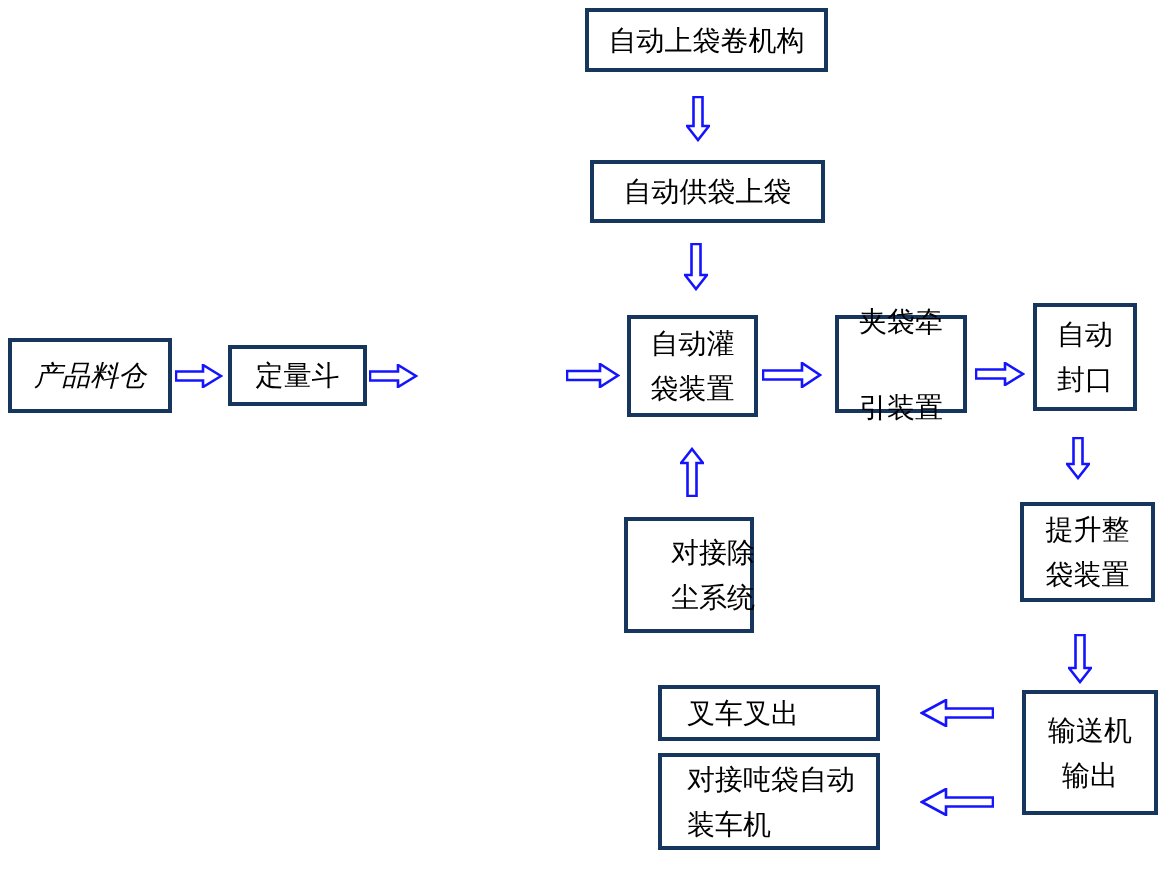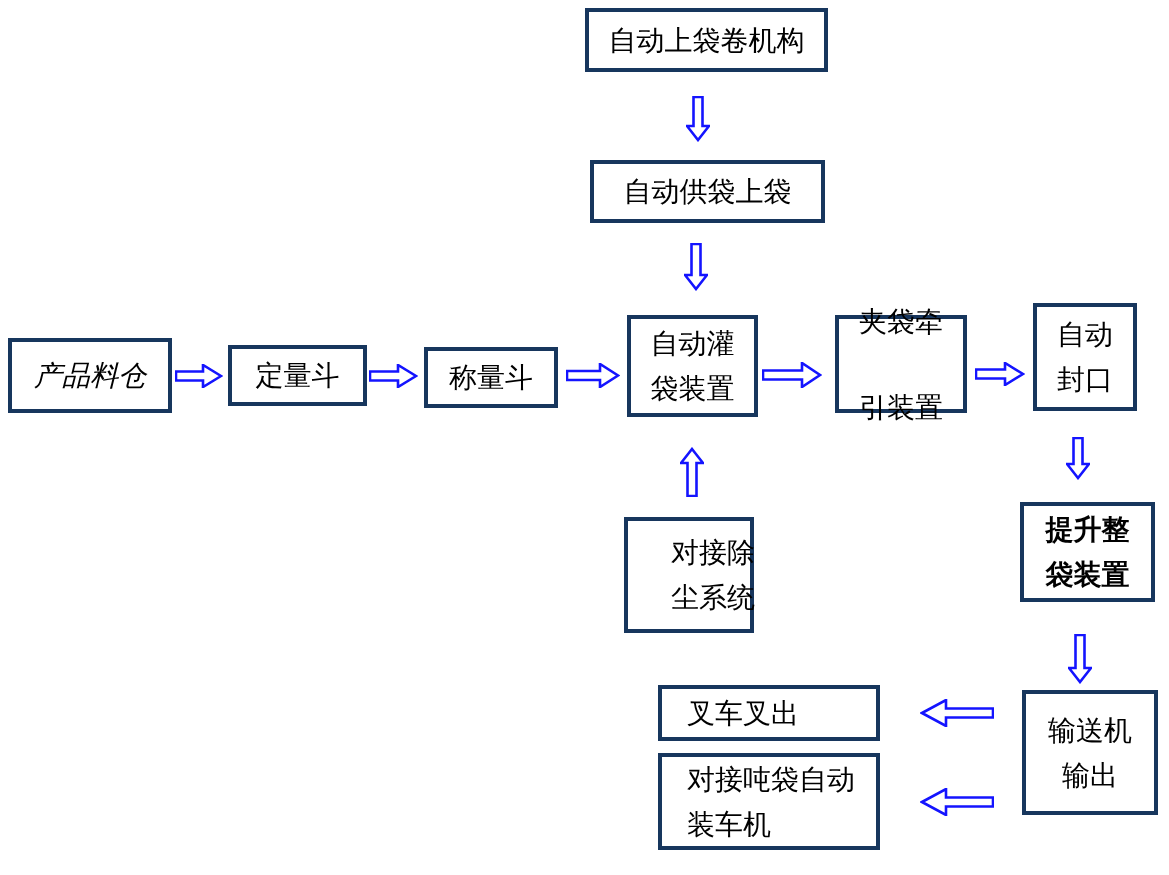--- a/index.html
+++ b/index.html
@@ -76,23 +76,20 @@
   <div class="node" style="left:228px;top:345px;width:139px;height:61px;">
     <span class="line">定量斗</span>
   </div>
 
   <span class="arrow" style="left:369px;top:364px;">
       <svg width="49" height="24" viewBox="0 0 49 24">
         <polygon points="1,7.5 29,7.5 29,1 47,12 29,23 29,16.5 1,16.5" style="fill:#ffffff;stroke:var(--arrow);stroke-width:2.6;stroke-linejoin:miter"></polygon>
       </svg>
     </span>
 
-  <div class="node" style="left:424px;top:347px;width:134px;height:61px;">
-    <span class="line">称量斗</span>
-  </div>
 
   <span class="arrow" style="left:566px;top:363px;">
       <svg width="54" height="25" viewBox="0 0 54 25">
         <polygon points="1,8 34,8 34,1 52,12.5 34,24 34,17 1,17" style="fill:#ffffff;stroke:var(--arrow);stroke-width:2.6;stroke-linejoin:miter"></polygon>
       </svg>
     </span>
 
   <div class="node" style="left:627px;top:315px;width:131px;height:102px;">
     <span class="line">自动灌</span>
     <span class="line">袋装置</span>
@@ -130,21 +127,21 @@
     <span class="line">对接除</span>
     <span class="line">尘系统</span>
   </div>
 
   <span class="arrow" style="left:1066px;top:437px;">
       <svg width="24" height="43" viewBox="0 0 24 43">
         <polygon points="7.5,1 16.5,1 16.5,27 23,27 12,41 1,27 7.5,27" style="fill:#ffffff;stroke:var(--arrow);stroke-width:2.6;stroke-linejoin:miter"></polygon>
       </svg>
     </span>
 
-  <div class="node" style="left:1020px;top:502px;width:135px;height:100px;font-weight:bold;">
+  <div class="node" style="left:1020px;top:502px;width:135px;height:100px;">
     <span class="line">提升整</span>
     <span class="line">袋装置</span>
   </div>
 
   <span class="arrow" style="left:1068px;top:634px;">
       <svg width="24" height="50" viewBox="0 0 24 50">
         <polygon points="7.5,1 16.5,1 16.5,34 23,34 12,48 1,34 7.5,34" style="fill:#ffffff;stroke:var(--arrow);stroke-width:2.6;stroke-linejoin:miter"></polygon>
       </svg>
     </span>
 

